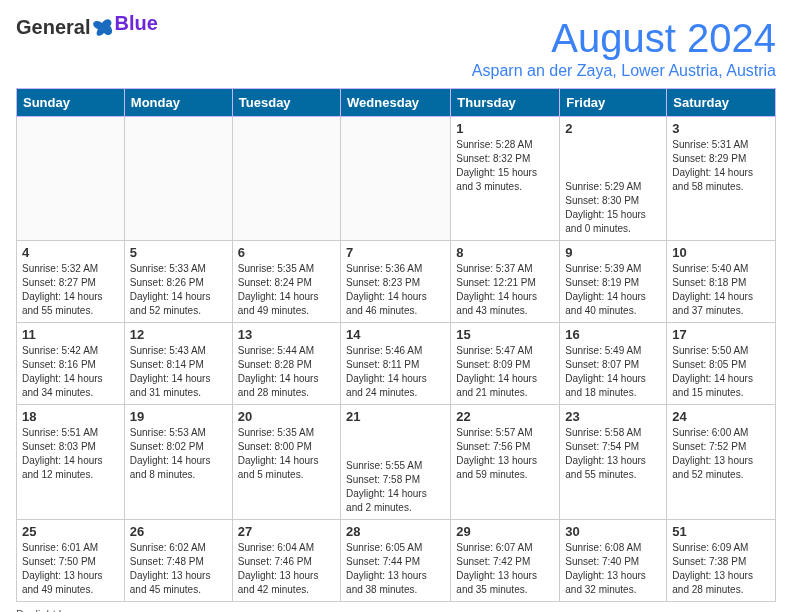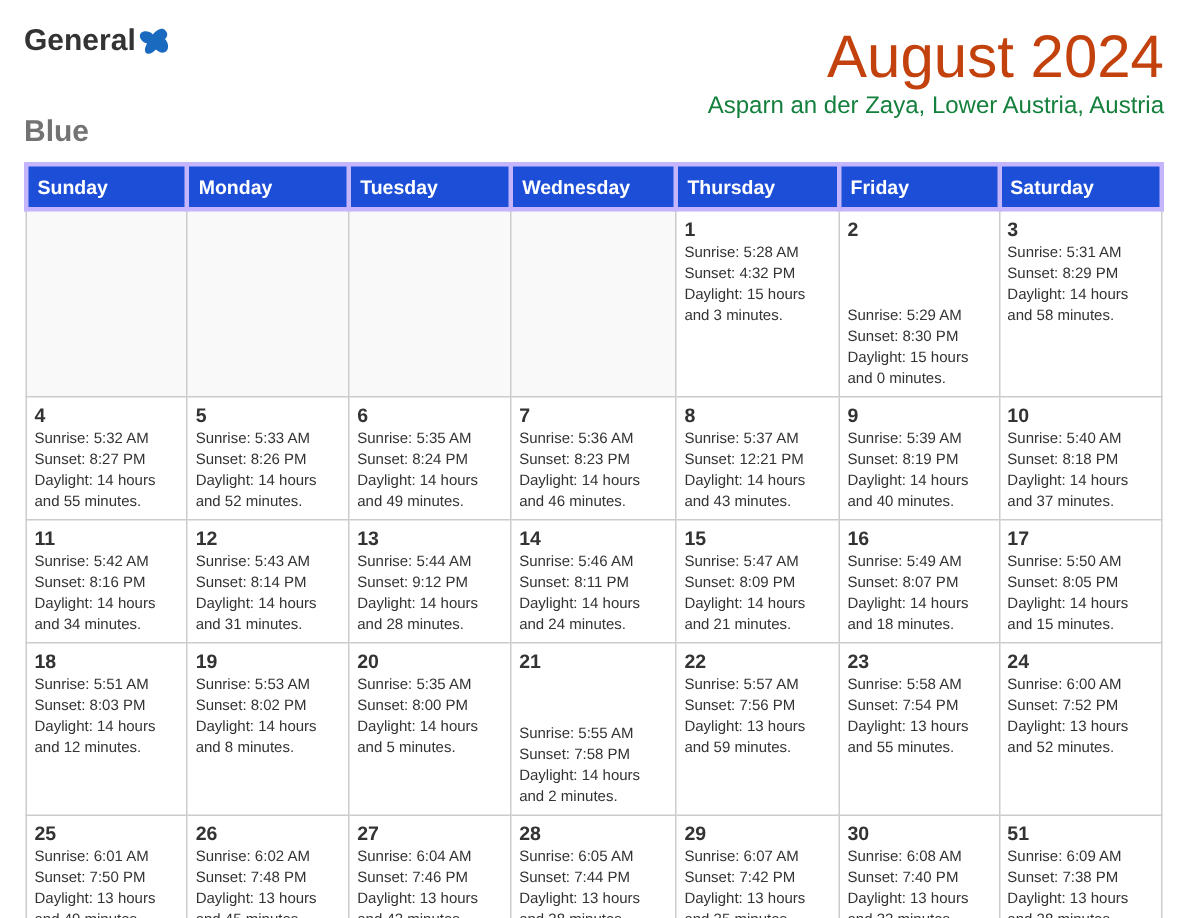--- a/index.html
+++ b/index.html
@@ -11,52 +11,51 @@
       padding: 16px;
     }
     .header {
       display: flex;
       align-items: flex-start;
       justify-content: space-between;
       margin-bottom: 4px;
     }
     .logo {
       display: flex;
-      flex-direction: column;
+      flex-direction: row;
       align-items: flex-start;
-      gap: 42px;
     }
     .title-area {
       text-align: right;
     }
     .month-title {
       font-size: 40px;
       font-weight: normal;
-      color: #c2410c;
+      color: #3b82f6;
       line-height: 1.1;
     }
     .location-title {
       font-size: 16px;
-      color: #15803d;
+      color: #3b82f6;
       margin-top: 2px;
       margin-left: 36px;
     }
     .calendar {
       width: 100%;
       border-collapse: collapse;
       margin-top: 8px;
     }
     .calendar th {
-      background-color: #1d4ed8;
+      background-color: #0369a1;
       color: #fff;
       text-align: left;
       padding: 6px 6px;
       font-size: 13px;
       font-weight: bold;
-      border: 3px solid #c4b5fd;
+      border: 1px solid #c4b5fd;
     }
     .calendar td {
       border: 1px solid #ccc;
       vertical-align: top;
       padding: 4px 5px;
       font-size: 10.5px;
       color: #333;
       width: 113px;
       min-height: 80px;
       background: #fff;
@@ -86,21 +85,21 @@
 <body>
 
 <div class="header">
   <div class="logo">
     <div style="display:flex;align-items:center;gap:2px;">
       <span style="font-size:20px;font-weight:bold;color:#333;">General</span>
       <svg width="22" height="20" viewBox="0 0 22 20">
         <path d="M18 2 C16 0 12 2 10 5 C8 3 4 2 2 4 C0 6 2 10 6 11 C5 13 4 15 5 17 C7 19 10 17 12 15 C14 17 17 18 19 16 C21 14 20 10 18 8 C20 6 20 4 18 2Z" fill="#1a6bbf"></path>
       </svg>
     </div>
-    <span style="font-size:20px;font-weight:bold;color:#737373;margin-top:-4px;">Blue</span>
+    <span style="font-size:20px;font-weight:bold;color:#6d28d9;margin-top:-4px;">Blue</span>
   </div>
   <div class="title-area">
     <div class="month-title">August 2024</div>
     <div class="location-title">Asparn an der Zaya, Lower Austria, Austria</div>
   </div>
 </div>
 
 <table class="calendar">
   <thead>
     <tr>
@@ -115,21 +114,21 @@
   </thead>
   <tbody id="calendar-body">
   <tr>
         <td class="empty"></td>
         <td class="empty"></td>
         <td class="empty"></td>
         <td class="empty"></td>
         <td>
           <div class="day-number">1</div>
           <div class="day-info" style="white-space: pre-line;">Sunrise: 5:28 AM
-Sunset: 4:32 PM
+Sunset: 8:32 PM
 Daylight: 15 hours and 3 minutes.</div>
         </td>
         <td>
           <div class="day-number">2</div>
           <div class="day-info" style="white-space: pre-line; margin-top: 44px;">Sunrise: 5:29 AM
 Sunset: 8:30 PM
 Daylight: 15 hours and 0 minutes.</div>
         </td>
         <td>
           <div class="day-number">3</div>
@@ -191,21 +190,21 @@
         </td>
         <td>
           <div class="day-number">12</div>
           <div class="day-info" style="white-space: pre-line;">Sunrise: 5:43 AM
 Sunset: 8:14 PM
 Daylight: 14 hours and 31 minutes.</div>
         </td>
         <td>
           <div class="day-number">13</div>
           <div class="day-info" style="white-space: pre-line;">Sunrise: 5:44 AM
-Sunset: 9:12 PM
+Sunset: 8:28 PM
 Daylight: 14 hours and 28 minutes.</div>
         </td>
         <td>
           <div class="day-number">14</div>
           <div class="day-info" style="white-space: pre-line;">Sunrise: 5:46 AM
 Sunset: 8:11 PM
 Daylight: 14 hours and 24 minutes.</div>
         </td>
         <td>
           <div class="day-number">15</div>

